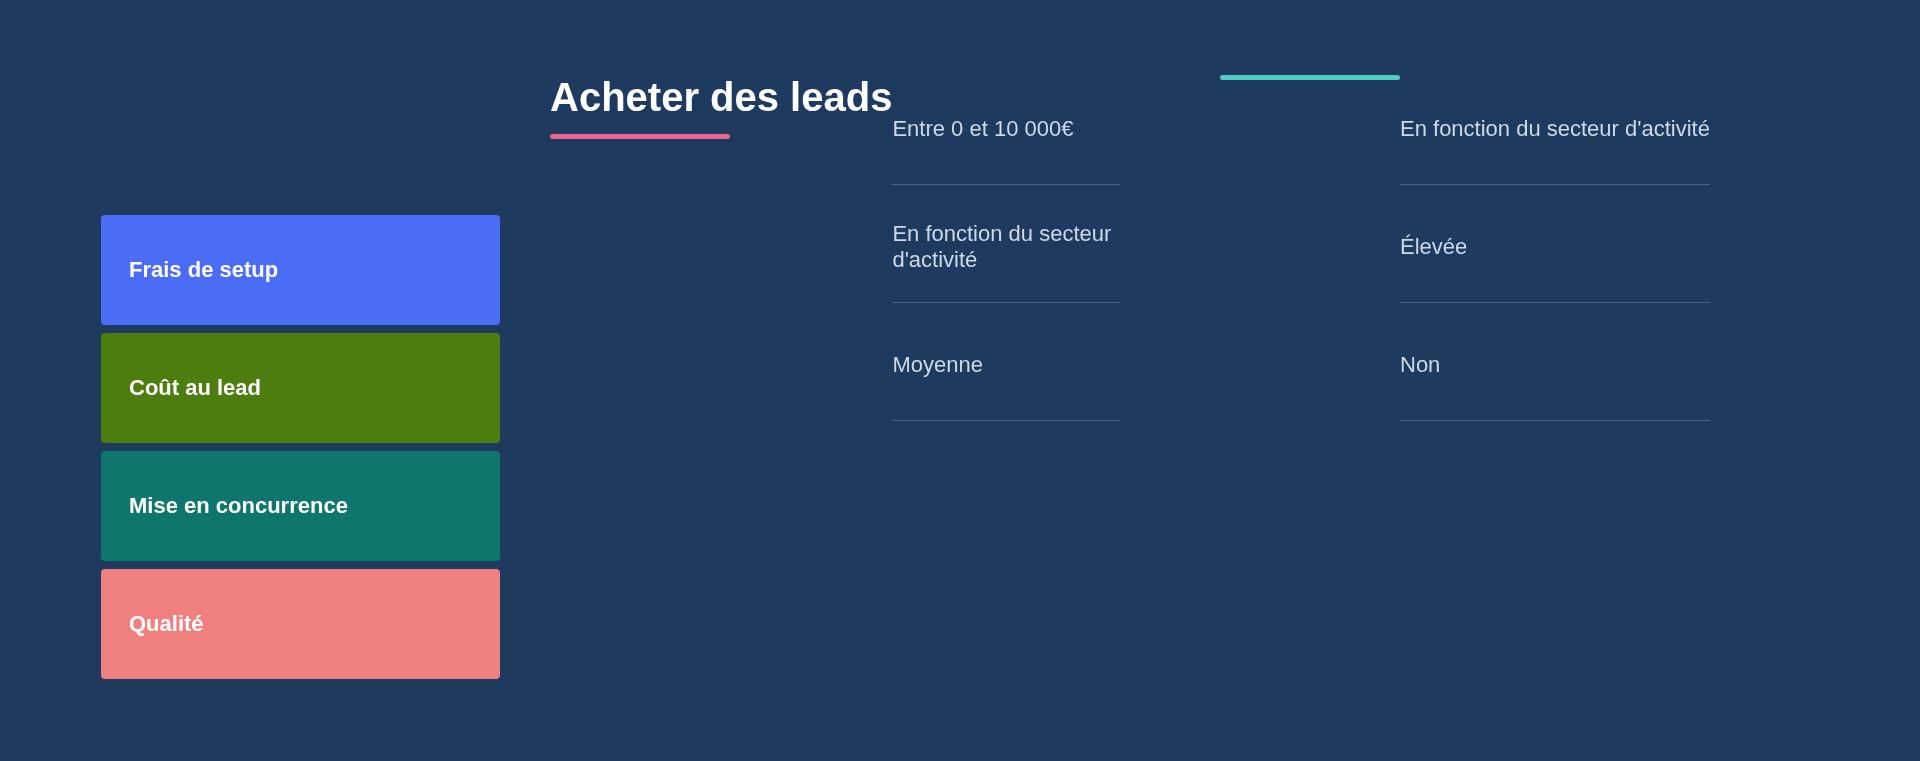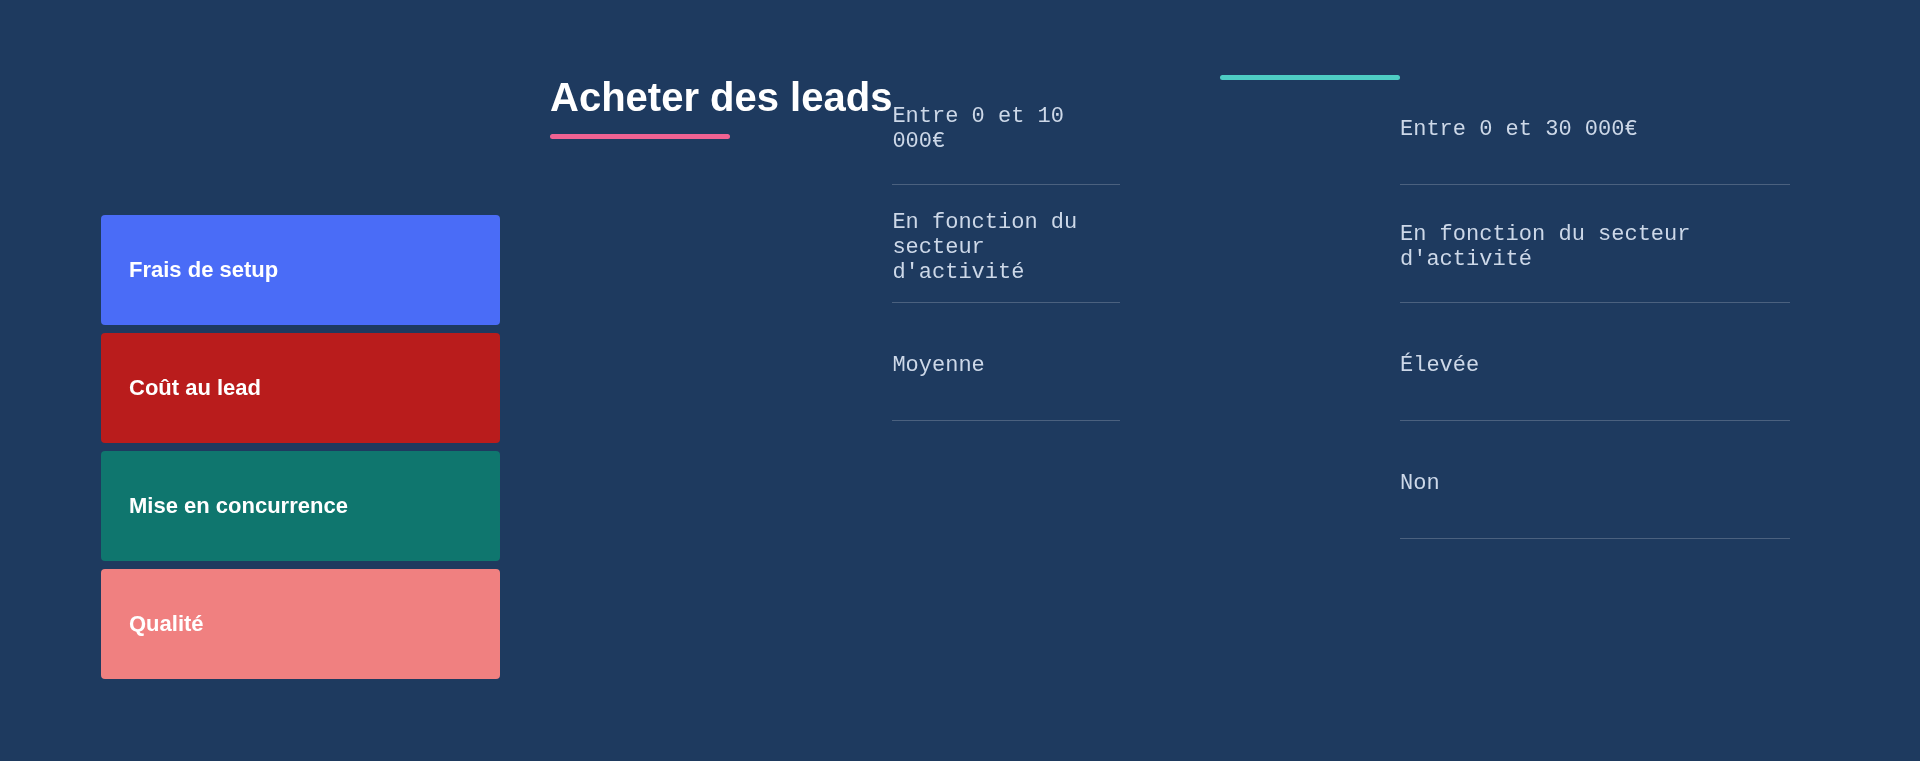--- a/index.html
+++ b/index.html
@@ -50,21 +50,21 @@
       margin-bottom: 8px;
     }
 
     .label-item span {
       font-size: 22px;
       font-weight: 700;
       color: #ffffff;
     }
 
     .label-frais { background-color: #4a6cf7; }
-    .label-cout { background-color: #b91c1c; }
+    .label-cout { background-color: #4d7c0f; }
     .label-mise { background-color: #0f766e; }
     .label-qualite { background-color: #f08080; text-align: center; }
 
     
     .data-col {
       flex: 1;
       display: flex;
       flex-direction: row;
       padding: 0 50px;
     }
@@ -94,21 +94,20 @@
       display: flex;
       flex-direction: column;
     }
 
     .data-row {
       height: 110px;
       display: flex;
       align-items: center;
       border-bottom: 1px solid rgba(255, 255, 255, 0.2);
       margin-bottom: 8px;
-      font-family: Liberation Mono, monospace;
     }
 
     .data-row:last-child {
       border-bottom: 1px solid rgba(255, 255, 255, 0.2);
     }
 
     .data-row span {
       font-size: 22px;
       color: #cdd8e8;
       font-weight: 400;
@@ -152,23 +151,20 @@
         </div>
       </div>
     </div>
 
     <div class="data-col">
       <div class="col-header">
         <div class="col-underline col-underline-cyan"></div>
       </div>
       <div class="col-rows">
         <div class="data-row">
-          <span>Entre 0 et 30 000€</span>
-        </div>
-        <div class="data-row">
           <span>En fonction du secteur d'activité</span>
         </div>
         <div class="data-row">
           <span>Élevée</span>
         </div>
         <div class="data-row">
           <span>Non</span>
         </div>
       </div>
     </div>

